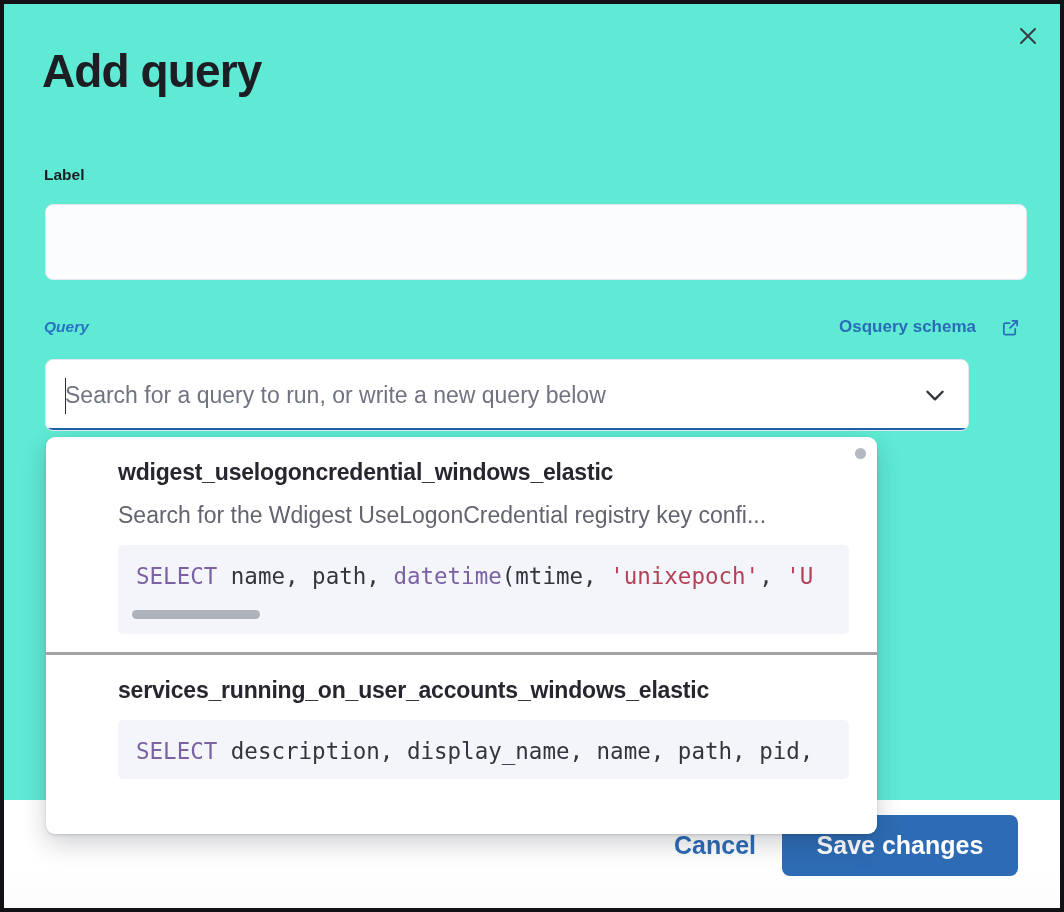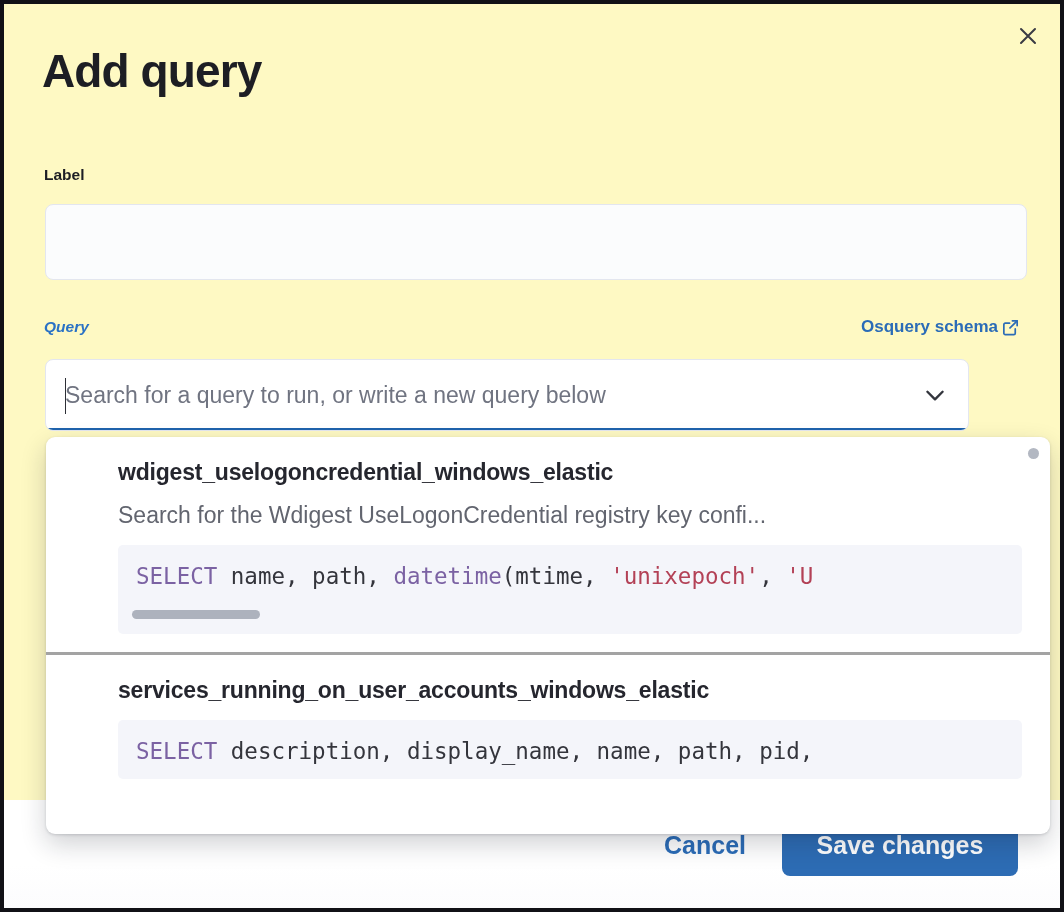--- a/index.html
+++ b/index.html
@@ -20,21 +20,21 @@
     height: 912px;
     box-sizing: border-box;
     border: 4px solid #111116;
     background: #ffffff;
     overflow: hidden;
   }
 
   .modal {
     position: absolute;
     inset: 0;
-    background: #fef9c3;
+    background: #5eead4;
   }
 
   
   .close-btn {
     position: absolute;
     top: 12px;
     right: 12px;
     width: 40px;
     height: 40px;
     display: flex;
@@ -96,21 +96,21 @@
     color: #2a72c5;
     font-style: italic;
   }
 
   .schema-link {
     position: absolute;
     right: 40px;
     top: 313px;
     display: flex;
     align-items: center;
-    gap: 3px;
+    gap: 25px;
     font-size: 17px;
     font-weight: 700;
     color: #2b6cb7;
     text-decoration: none;
     cursor: pointer;
   }
   .schema-link svg { display: block; }
 
   
   .combo {
@@ -166,21 +166,21 @@
   
   .footer {
     position: absolute;
     left: 0;
     right: 0;
     bottom: 0;
     height: 108px;
     display: flex;
     align-items: center;
     justify-content: flex-end;
-    gap: 26px;
+    gap: 16px;
     padding: 0 42px 18px 0;
     box-sizing: border-box;
     background: linear-gradient(to bottom, #ffffff 0%, #ffffff 60%, #fcfcfd 100%);
   }
   .btn-cancel {
     background: transparent;
     border: none;
     font-family: "Liberation Sans", sans-serif;
     font-size: 25px;
     font-weight: 700;
@@ -199,21 +199,21 @@
     cursor: pointer;
     padding: 16px 16px;
     min-width: 236px;
   }
 
   
   .suggest-panel {
     position: absolute;
     left: 42px;
     top: 433px;
-    width: 1004px;
+    width: 831px;
     height: 397px;
     background: #ffffff;
     border-radius: 9px;
     box-shadow: 0 1px 3px rgba(20,25,40,0.16), 0 10px 26px rgba(20,25,40,0.20);
     overflow: hidden;
   }
   .suggest-scroll {
     position: absolute;
     inset: 0;
     overflow: hidden;

